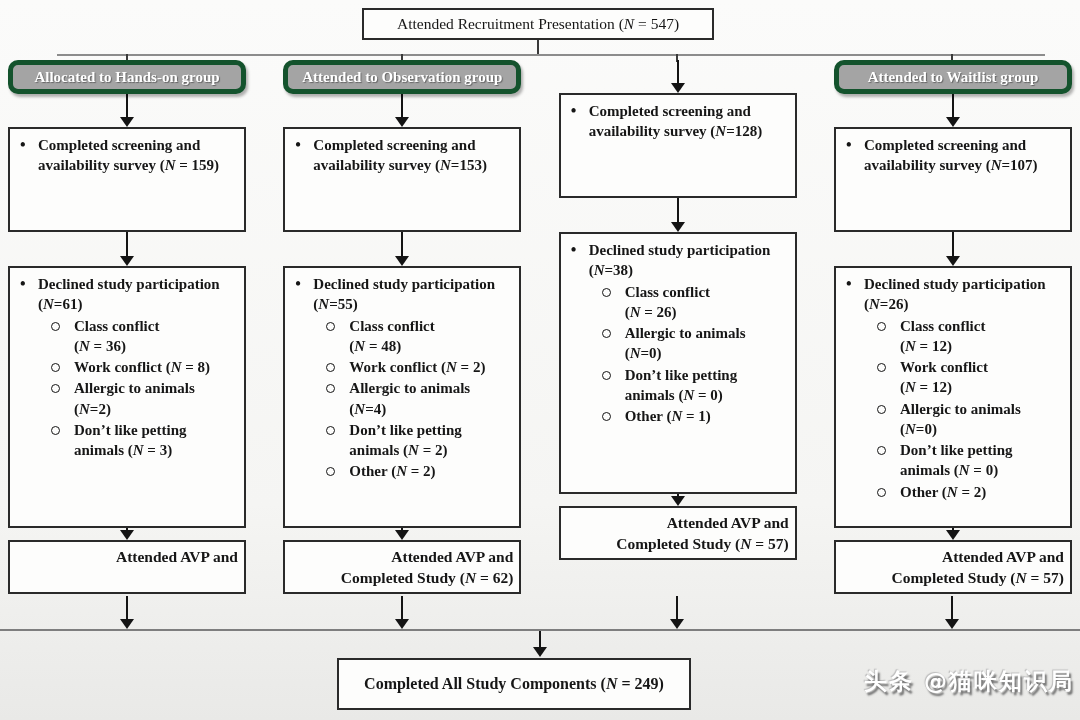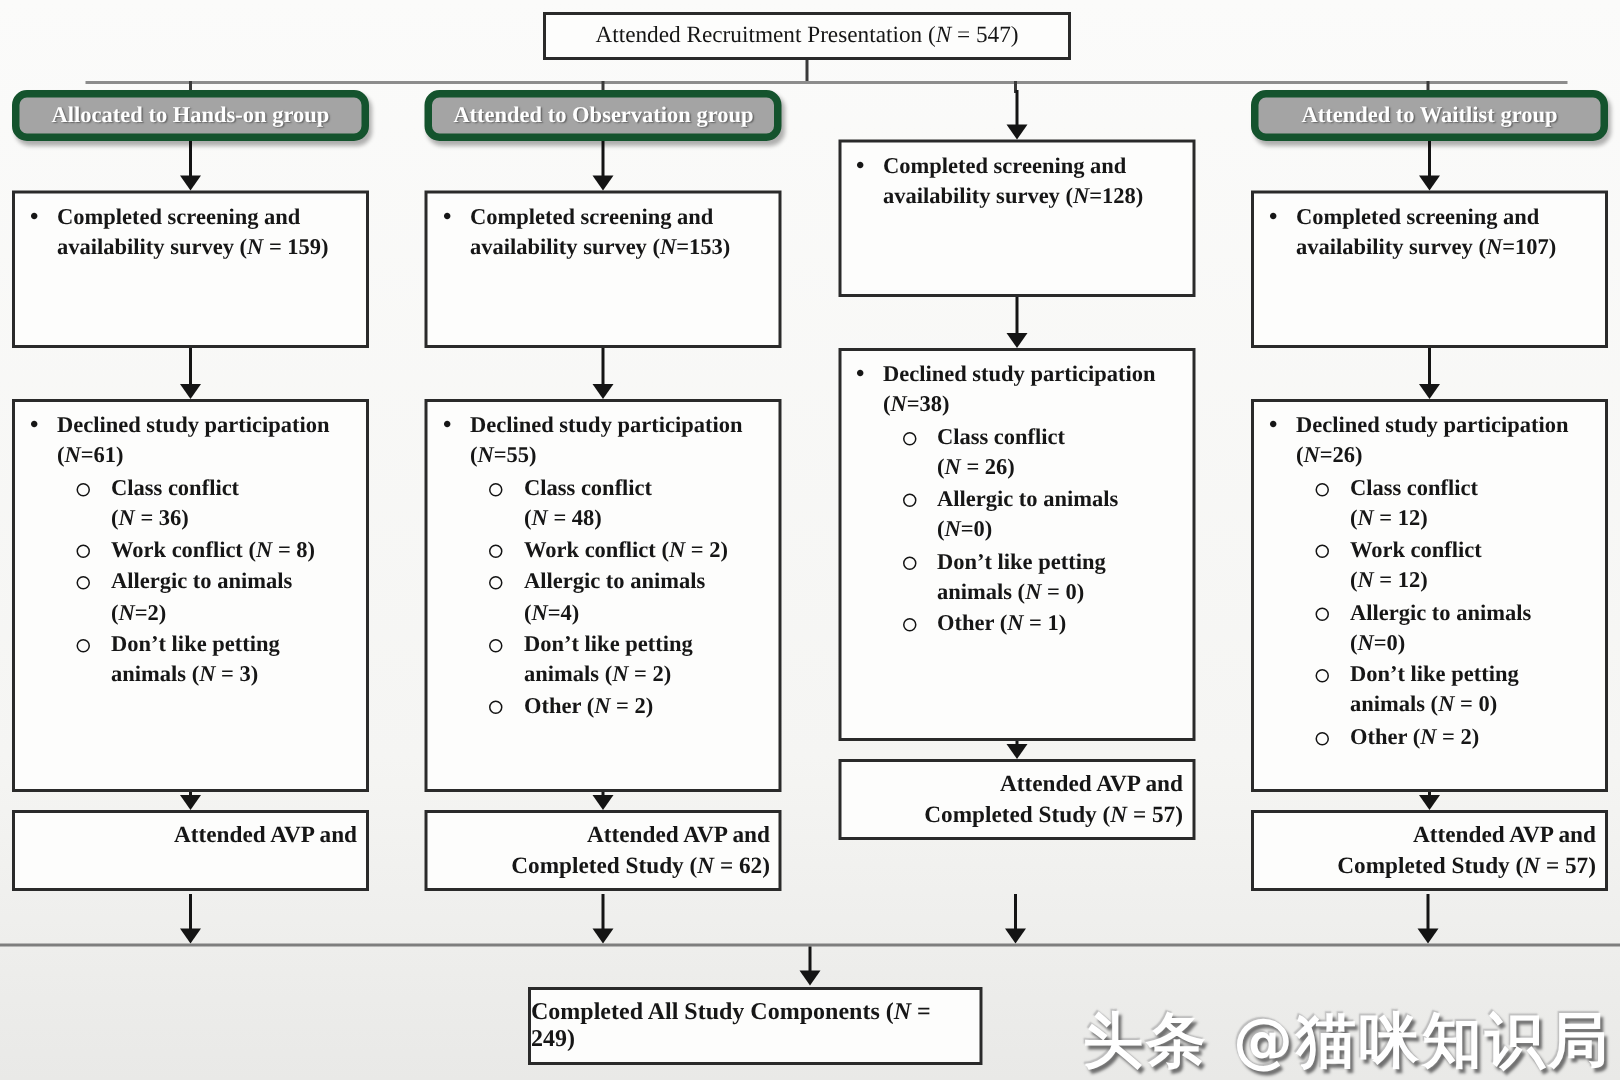--- a/index.html
+++ b/index.html
@@ -11,21 +11,21 @@
   }
   .stage{position:absolute;inset:0;}
   
   .box{background:#fdfdfc;border:2px solid #2a2a2a;box-sizing:border-box;}
   .topbox{
     position:absolute;left:362px;top:8px;width:352px;height:32px;
     display:flex;align-items:center;justify-content:center;
     font-weight:normal;font-size:15.5px;
   }
   .bottombox{
-    position:absolute;left:352px;top:658px;width:303px;height:52px;
+    position:absolute;left:337px;top:658px;width:354px;height:52px;
     display:flex;align-items:center;justify-content:center;
     font-weight:bold;font-size:16px;
   }
   
   .vstub{position:absolute;width:2px;background:#3a3a3a;}
   .hline{position:absolute;height:2px;background:#8c8c8c;}
   
   .columns{
     position:absolute;left:8px;top:60px;width:1064px;height:536px;
     display:grid;grid-template-columns:238px 238px 238px 238px;
@@ -59,21 +59,21 @@
   }
   .flow-arrow .head,.abs-arrow .head{
     position:absolute;left:0;bottom:0;width:0;height:0;display:block;
     border-left:7px solid transparent;border-right:7px solid transparent;border-top:10px solid #141414;
   }
   .h12 .shaft{bottom:8px;}
   
   .watermark{
     position:absolute;right:6px;top:666px;
     font-family:"DejaVu Sans","Liberation Sans",sans-serif;
-    font-weight:bold;font-size:40px;letter-spacing:2px;color:#ffffff;
+    font-weight:bold;font-size:23px;letter-spacing:2px;color:#ffffff;
     text-shadow:2px 3px 2px #6f6f6f, -1px -1px 1px #bdbdbd;
   }
   i{font-style:italic;}
 </style>
 </head>
 <body>
 
 <div class="stage">
 
   <div class="topbox box">

